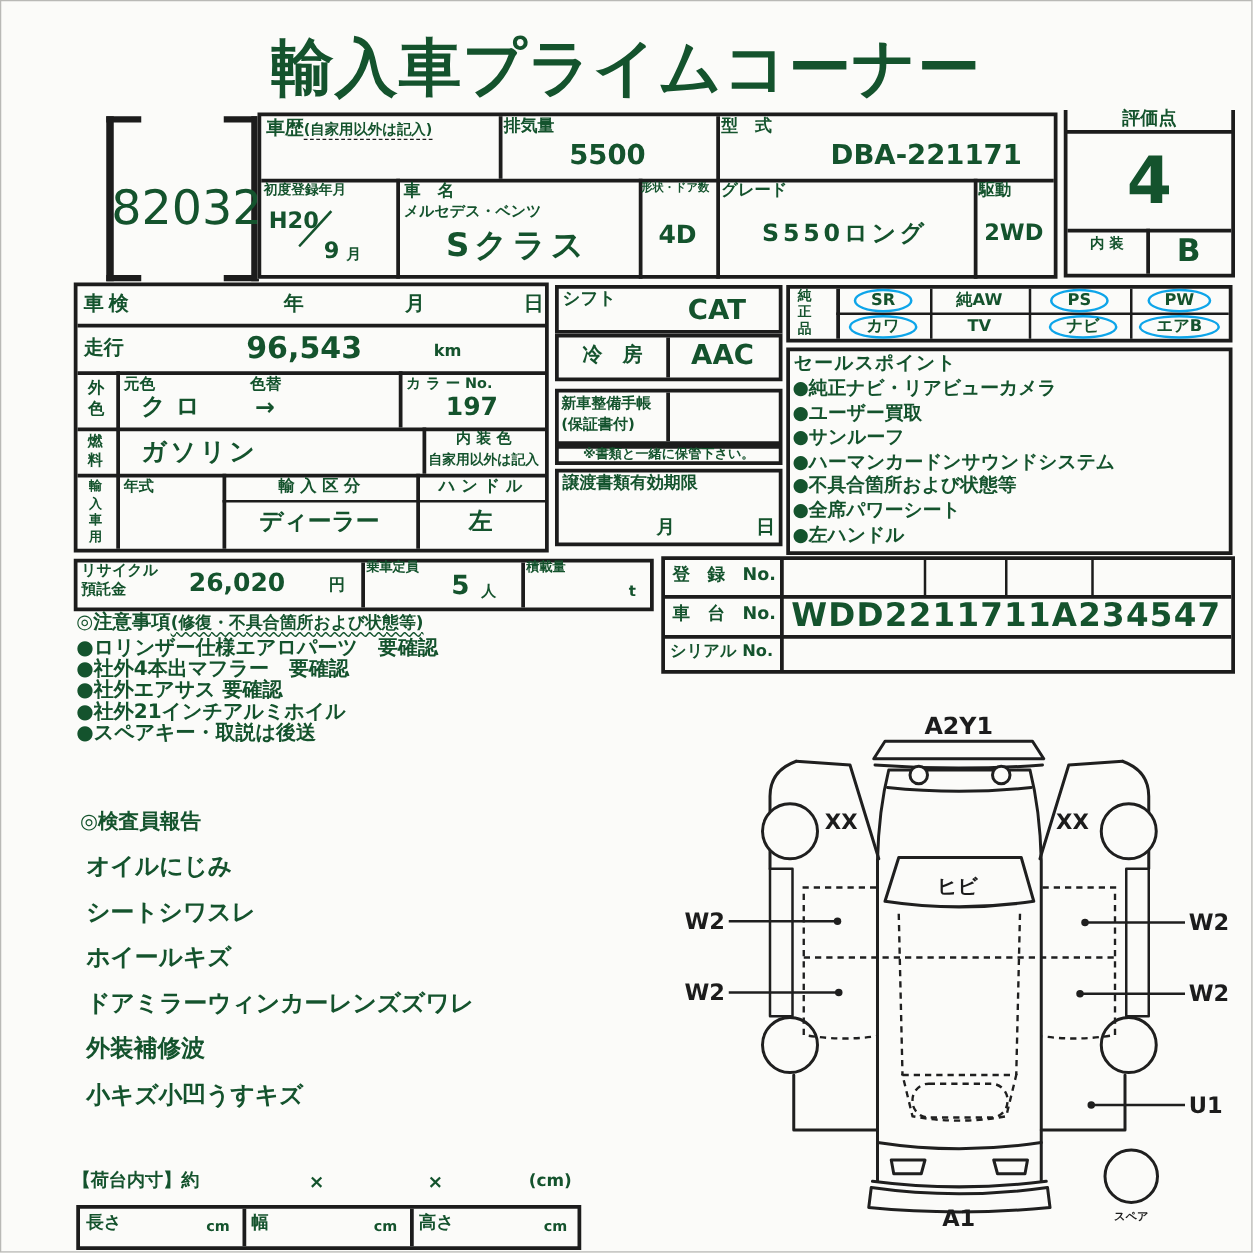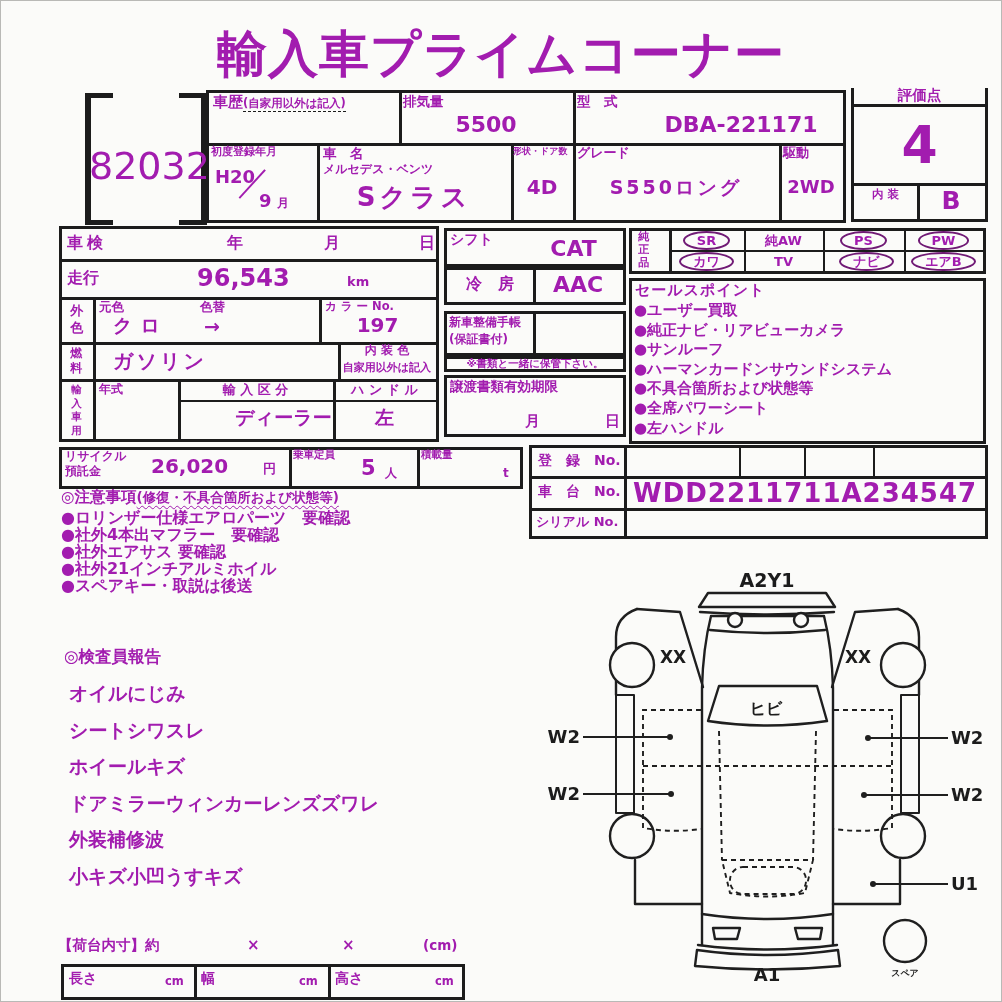--- a/index.html
+++ b/index.html
@@ -1,34 +1,34 @@
 <!DOCTYPE html>
 <html><head>
 <meta charset="utf-8">
 <style>
   html,body{margin:0;padding:0;}
   body{background:#d8d8d5;font-family:"DejaVu Sans","Liberation Sans",sans-serif;}
   .page{position:absolute;left:0;top:0;width:1002px;height:1002px;background:#fbfbf9;
-        border:1px solid #b9b9b6;box-sizing:border-box;overflow:hidden;color:#a21caf;}
+        border:1px solid #b9b9b6;box-sizing:border-box;overflow:hidden;color:#14532d;}
   .abs{position:absolute;}
   .b{position:absolute;border:3px solid #1c1c1c;box-sizing:border-box;background:#fbfbf9;}
   .vl{position:absolute;border-left:3px solid #1c1c1c;width:0;}
   .vl2{position:absolute;border-left:2px solid #1c1c1c;width:0;}
   .hl{position:absolute;border-top:3px solid #1c1c1c;height:0;}
   .hl2{position:absolute;border-top:2px solid #1c1c1c;height:0;}
   .t{position:absolute;font-weight:bold;white-space:nowrap;line-height:1.1;}
   .c{text-align:center;}
   .vstack{position:absolute;font-weight:bold;width:1.05em;word-break:break-all;
           text-align:center;white-space:normal;}
   .dashu{border-bottom:1.5px dashed #1c1c1c;padding-bottom:1px;}
   .wavyu{text-decoration:underline;text-decoration-style:wavy;text-decoration-thickness:1px;text-underline-offset:3px;}
   .jcell{position:absolute;display:flex;align-items:center;justify-content:center;
          font-weight:bold;font-size:13px;}
   .jcell span{display:inline-block;line-height:15px;}
-  .jcell span.circled{border:2px solid #701a75;border-radius:50%;padding:0 12px;text-align:center;}
+  .jcell span.circled{border:2px solid #0ea5e9;border-radius:50%;padding:0 12px;text-align:center;}
   .salesline{font-size:15px;font-weight:bold;line-height:19.6px;white-space:nowrap;}
   .noteline{font-size:16px;font-weight:bold;line-height:17px;white-space:nowrap;}
   .insline{font-size:19px;font-weight:bold;line-height:36.5px;white-space:nowrap;}
   svg text{font-family:"DejaVu Sans","Liberation Sans",sans-serif;font-weight:bold;fill:#1c1c1c;}
 </style>
 </head>
 <body>
 
 <div class="page">
 
@@ -111,21 +111,21 @@
   <div class="t c" style="left:318px;top:313px;width:117px;font-size:20px;">197</div>
 
   <div class="vstack" style="left:69px;top:345px;font-size:12px;line-height:15px;">燃料</div>
   <div class="t" style="left:112px;top:349px;font-size:20px;letter-spacing:3px;">ガソリン</div>
   <div class="t c" style="left:337px;top:343px;width:98px;font-size:12px;">内 装 色</div>
   <div class="t c" style="left:337px;top:361px;width:98px;font-size:11px;">自家用以外は記入</div>
 
   <div class="vstack" style="left:70px;top:382px;font-size:10.5px;line-height:13.5px;">輸入車用</div>
   <div class="t" style="left:98px;top:382px;font-size:12px;">年式</div>
   <div class="t c" style="left:177px;top:382px;width:155px;font-size:13px;">輸 入 区 分</div>
-  <div class="t c" style="left:177px;top:406px;width:155px;font-size:19px;padding-left:28px;">ディーラー</div>
+  <div class="t c" style="left:177px;top:406px;width:155px;font-size:19px;">ディーラー</div>
   <div class="t c" style="left:332px;top:382px;width:103px;font-size:13px;">ハ ン ド ル</div>
   <div class="t c" style="left:332px;top:406px;width:103px;font-size:19px;">左</div>
 
   <div class="b" style="left:443px;top:227px;width:182px;height:39px;"></div>
   <div class="t" style="left:449px;top:231px;font-size:14px;">シフト</div>
   <div class="t c" style="left:525px;top:236px;width:95px;font-size:22px;">CAT</div>
 
   <div class="b" style="left:443px;top:266px;width:182px;height:38px;"></div>
   <div class="vl" style="left:532px;top:269px;height:32px;"></div>
   <div class="t c" style="left:446px;top:274px;width:86px;font-size:16px;">冷　房</div>
@@ -171,22 +171,22 @@
   <div class="jcell" style="left:822px;top:250px;width:87px;height:20px;">
     <span class="circled">ナビ</span>
     </div>
   <div class="jcell" style="left:903px;top:250px;width:79px;height:20px;">
     <span class="circled">エアB</span>
     </div>
 
   <div class="b" style="left:628px;top:277px;width:357px;height:166px;"></div>
   <div class="t" style="left:634px;top:281px;font-size:15px;letter-spacing:1px;">セールスポイント</div>
   <div class="abs" style="left:633px;top:300px;width:348px;">
+    <div class="salesline"><span>●</span><span>純正ナビ・リアビューカメラ</span></div>
     <div class="salesline"><span>●</span><span>ユーザー買取</span></div>
-    <div class="salesline"><span>●</span><span>純正ナビ・リアビューカメラ</span></div>
     <div class="salesline"><span>●</span><span>サンルーフ</span></div>
     <div class="salesline"><span>●</span><span>ハーマンカードンサウンドシステム</span></div>
     <div class="salesline"><span>●</span><span>不具合箇所および状態等</span></div>
     <div class="salesline"><span>●</span><span>全席パワーシート</span></div>
     <div class="salesline"><span>●</span><span>左ハンドル</span></div>
   </div>
 
   <div class="b" style="left:58px;top:446px;width:464px;height:42px;"></div>
   <div class="vl" style="left:288px;top:449px;height:36px;"></div>
   <div class="vl" style="left:416px;top:449px;height:36px;"></div>

